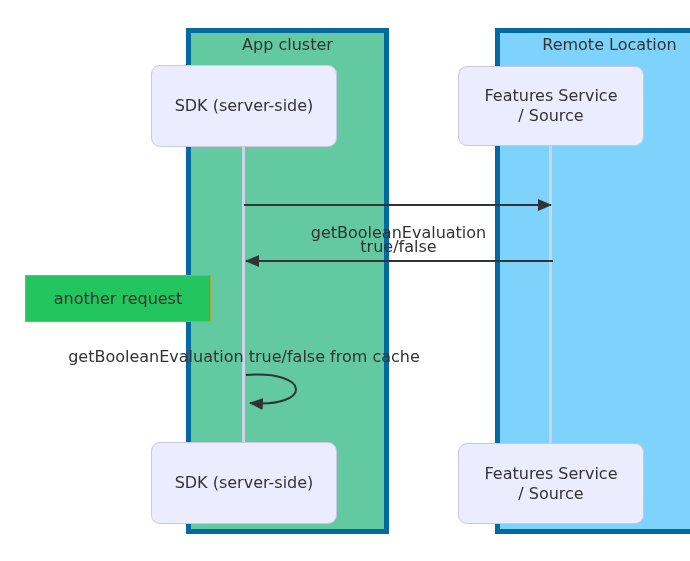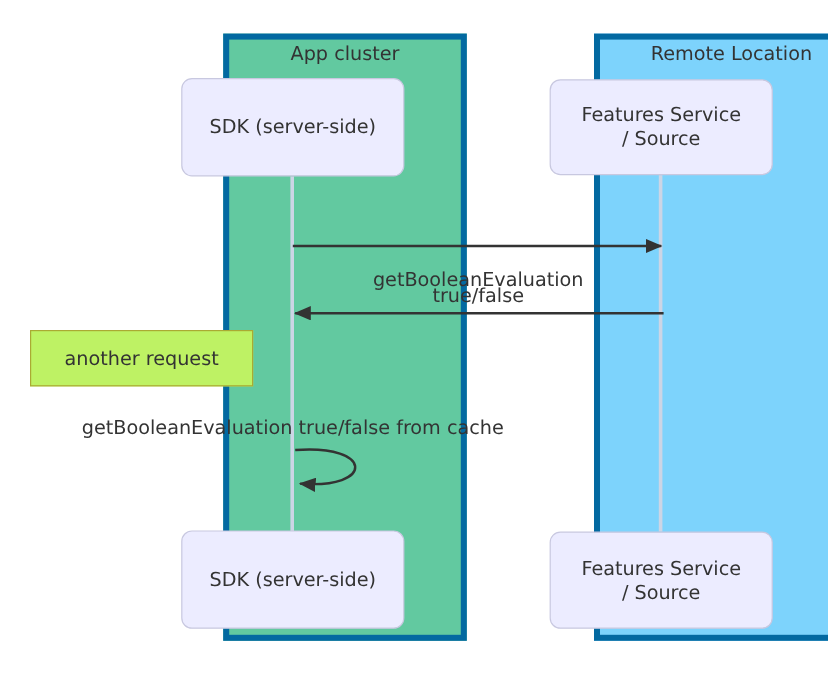--- a/index.html
+++ b/index.html
@@ -93,21 +93,21 @@
     stroke: #333333;
     stroke-width: 2;
     fill: none;
   }
 
   
   .note {
     position: absolute;
     left: 25px; top: 275px;
     width: 186px; height: 47px;
-    background: #bef264;
+    background: #22c55e;
     border: 1px solid #aaaa33;
     box-sizing: border-box;
     display: flex;
     align-items: center;
     justify-content: center;
     text-align: center;
     font-size: 16px;
     color: #333333;
     z-index: 4;
   }

